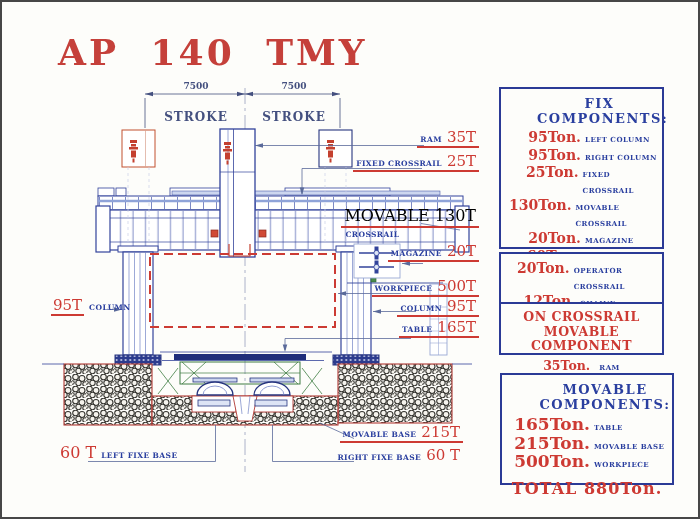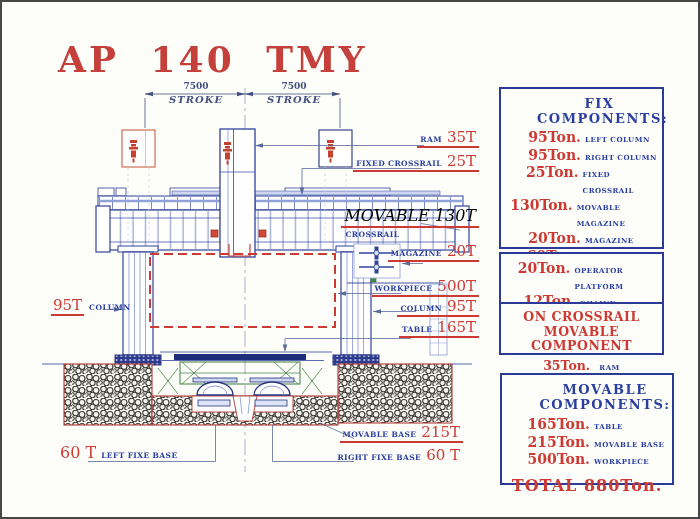--- a/index.html
+++ b/index.html
@@ -1,49 +1,49 @@
 <!DOCTYPE html>
 <html><head>
 <meta charset="utf-8">
 <style>
   html,body{margin:0;padding:0;background:#888;}
   .stage{position:relative;width:700px;height:519px;background:#fdfdfa;border:2px solid #474747;
          box-sizing:border-box;overflow:hidden;font-family:"DejaVu Serif",serif;}
   
-  .main-title{position:absolute;left:56px;top:36px;font-size:36px;color:#c5403a;
+  .main-title{position:absolute;left:56px;top:29px;font-size:36px;color:#c5403a;
               letter-spacing:3px;word-spacing:16px;font-weight:600;}
   
   .dim{position:absolute;width:88px;text-align:center;color:#44507f;line-height:1;}
   .dim .dv{font-size:9px;font-weight:bold;}
-  .dim .dl{font-size:10px;margin-top:4px;letter-spacing:1px;font-weight:bold;font-style:italic;}
+  .dim .dl{font-size:12px;margin-top:20px;letter-spacing:1px;font-weight:bold;}
   
   svg.draw{position:absolute;left:0;top:0;}
   
   .callout{position:absolute;display:flex;align-items:baseline;gap:5px;white-space:nowrap;
            border-bottom:2px solid #cd3a33;padding:0 3px 1px 3px;}
   .callout .lbl{font-size:7.5px;font-weight:bold;color:#2a3f9f;letter-spacing:.4px;}
   .callout .val{font-size:15px;font-weight:normal;color:#cd3a33;line-height:1;}
   .callout.noline{border-bottom:none;padding-bottom:0;}
   .val-u{border-bottom:2px solid #cd3a33;padding:0 2px 1px 2px;}
   .co-stack{position:absolute;white-space:nowrap;}
-  .co-stack .row1{display:flex;align-items:center;gap:5px;border-bottom:2px solid #cd3a33;padding:0 3px 1px 3px;font-style:italic;}
+  .co-stack .row1{display:flex;align-items:center;gap:5px;border-bottom:2px solid #cd3a33;padding:0 3px 1px 3px;}
   .co-stack .row2{font-size:7.5px;font-weight:bold;color:#2a3f9f;letter-spacing:.4px;padding:2px 0 0 4px;}
   
   .panel{position:absolute;border:2px solid #2b3a96;background:#fdfdfa;box-sizing:border-box;}
   .panel-title{font-size:13px;font-weight:bold;color:#2a3f9f;text-align:center;
                letter-spacing:1.5px;padding-top:7px;padding-left:36px;}
   .prow{display:flex;align-items:baseline;line-height:15.5px;}
   .pval{width:80px;text-align:right;font-size:14px;font-weight:bold;color:#cd3a33;}
   .plbl{font-size:7px;font-weight:bold;color:#2a3f9f;margin-left:4px;letter-spacing:.5px;}
   .ptotal{font-size:16px;font-weight:bold;color:#cd3a33;text-align:center;letter-spacing:1px;margin-top:6px;}
   #panel-oncross .red-line{font-size:12.5px;font-weight:bold;color:#cd3a33;text-align:center;
                            letter-spacing:.5px;line-height:14.5px;}
   #panel-oncross .vrow{text-align:center;margin-top:1px;}
   #panel-oncross .pval3{font-size:12.5px;font-weight:bold;color:#cd3a33;}
-  #panel-movable .pval{width:88px;font-size:14px;}
+  #panel-movable .pval{width:88px;font-size:17px;}
 </style>
 </head>
 <body>
 
 <div class="stage">
 
   <svg class="draw" width="700" height="519" viewBox="0 0 700 519">
     <defs>
       <pattern id="pebble" width="14" height="12" patternUnits="userSpaceOnUse">
         <circle cx="3.5" cy="3" r="2.8" fill="#f5f3ed" stroke="#35342f" stroke-width="1.1"></circle>
@@ -314,42 +314,42 @@
       <div class="prow">
         <span class="pval">95Ton.</span>
         <span class="plbl">RIGHT COLUMN</span>
       </div>
       <div class="prow">
         <span class="pval">25Ton.</span>
         <span class="plbl">FIXED CROSSRAIL</span>
       </div>
       <div class="prow">
         <span class="pval">130Ton.</span>
-        <span class="plbl">MOVABLE MAGAZINE</span>
+        <span class="plbl">MOVABLE CROSSRAIL</span>
       </div>
       <div class="prow">
         <span class="pval">20Ton.</span>
         <span class="plbl">MAGAZINE</span>
       </div>
       <div class="prow">
         <span class="pval">60Ton.</span>
         <span class="plbl">RIGHT FIXE BASE</span>
       </div>
       <div class="prow">
         <span class="pval">60Ton.</span>
         <span class="plbl">LEFT FIXE BASE</span>
       </div>
     </div>
     <div class="ptotal">TOTAL 485Ton.</div>
   </div>
 
   <div class="panel" id="panel-extra" style="left:497px;top:250px;width:165px;height:52px;padding-top:7px;">
     <div class="prow">
       <span class="pval">20Ton.</span>
-      <span class="plbl">OPERATOR PLATFORM</span>
+      <span class="plbl">OPERATOR CROSSRAIL</span>
     </div>
     <div class="prow">
       <span class="pval">12Ton.</span>
       <span class="plbl">CHAINE MAGAZINE</span>
     </div>
   </div>
 
   <div class="panel" id="panel-oncross" style="left:497px;top:300px;width:165px;height:53px;padding-top:6px;">
     <div class="red-line">ON CROSSRAIL</div>
     <div class="red-line">MOVABLE COMPONENT</div>

